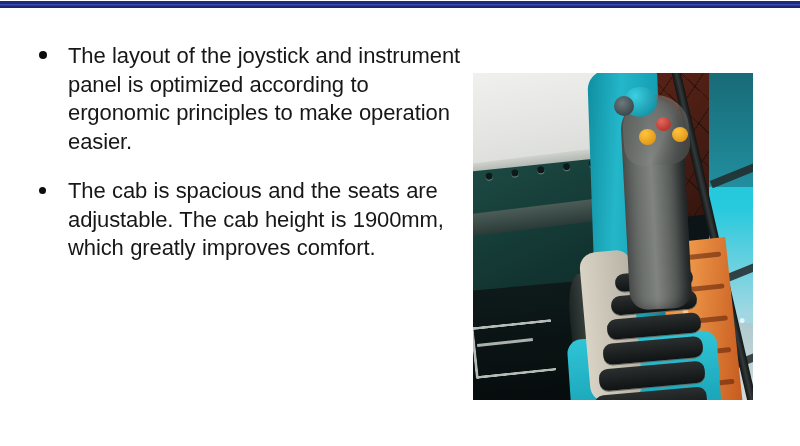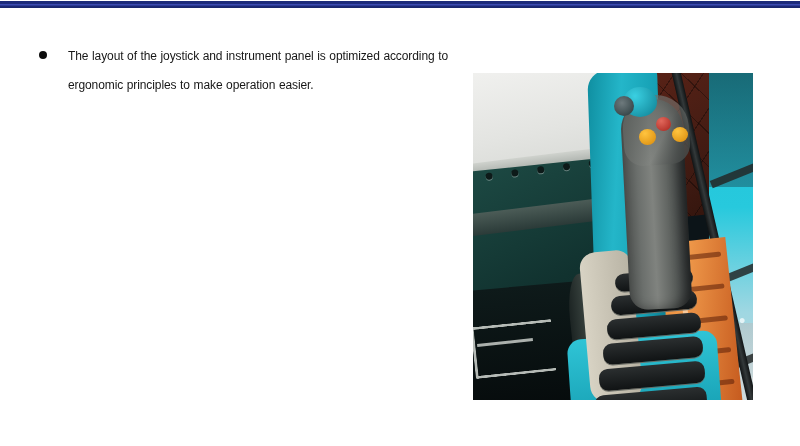--- a/index.html
+++ b/index.html
@@ -50,21 +50,21 @@
     top: 34px;
     width: 430px;
     list-style: none;
     margin: 0;
     padding: 0;
   }
   .feature-item {
     position: relative;
     padding-left: 34px;
     margin-bottom: 21px;
-    font-size: 12px;
+    font-size: 22px;
     line-height: 28.5px;
     color: #171717;
     letter-spacing: -0.1px;
     word-spacing: 0.4px;
   }
   .feature-item:last-child {
     margin-bottom: 0;
   }
   .bullet-dot {
     position: absolute;
@@ -297,20 +297,24 @@
 <body>
 
 <div id="top-accent-bar"></div>
 
 <div id="slide-body">
 
   <ul id="feature-list">
     <li class="feature-item">
       <span class="bullet-dot"></span>
       <span>The layout of the joystick and instrument panel is optimized according to ergonomic principles to make operation easier.</span>
+    </li>
+    <li class="feature-item tight">
+      <span class="bullet-dot"></span>
+      <span>The cab is spacious and the seats are adjustable. The cab height is 1900mm, which greatly improves comfort.</span>
     </li>
   </ul>
 
   <div id="cab-photo" title="Close-up of an excavator cab joystick control with red and yellow buttons, ribbed rubber boot, orange seat cushion and teal machine body">
     <div class="photo-layer ph-sky"></div>
     <div class="photo-layer ph-hood-edge"></div>
     <div class="photo-layer ph-green-body"></div>
     <div class="photo-layer ph-green-band"></div>
     <div class="photo-layer ph-bolts">
       <i style="left:4px"></i>

